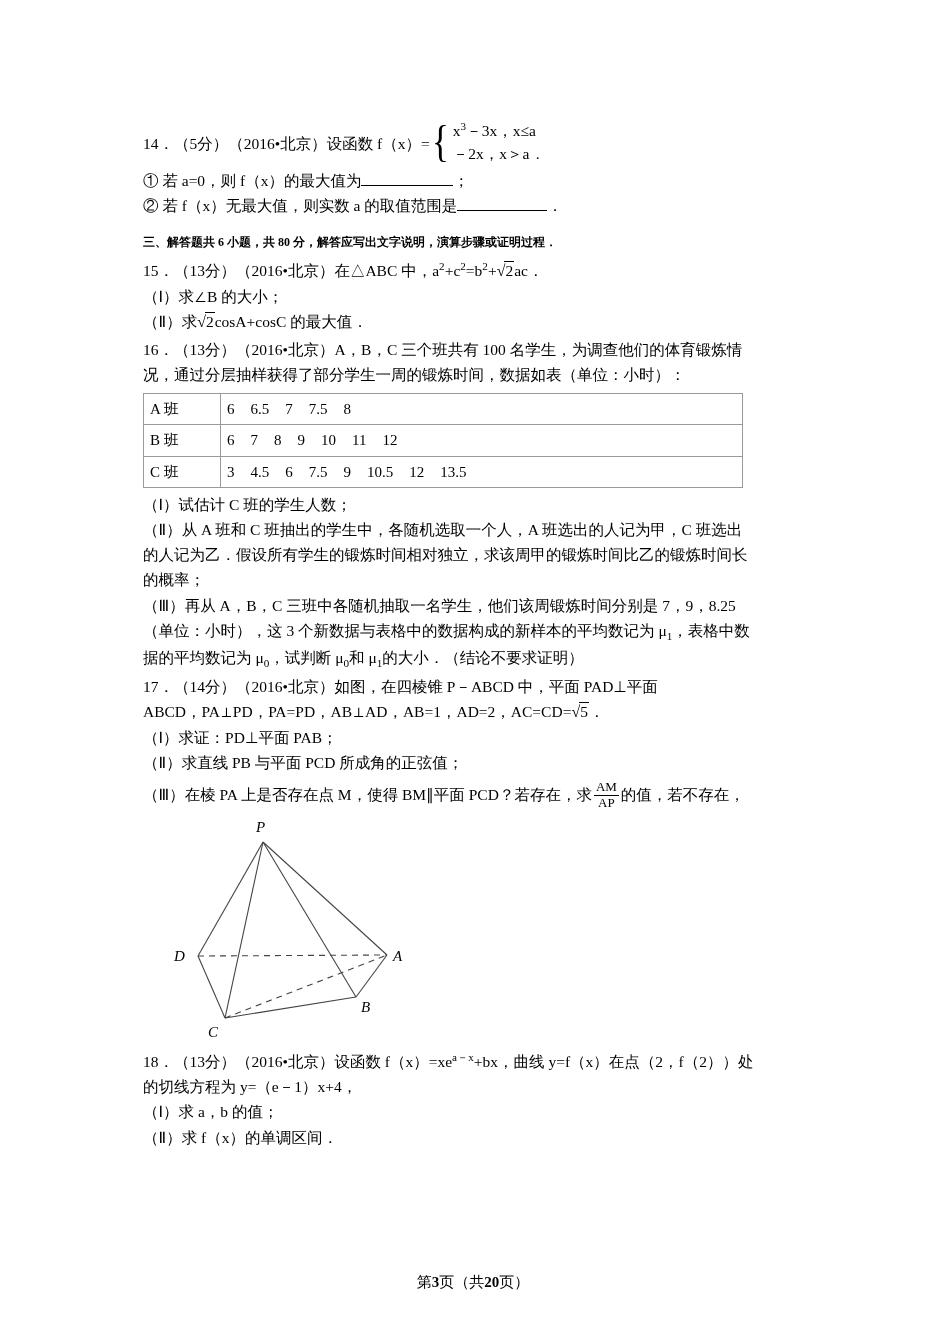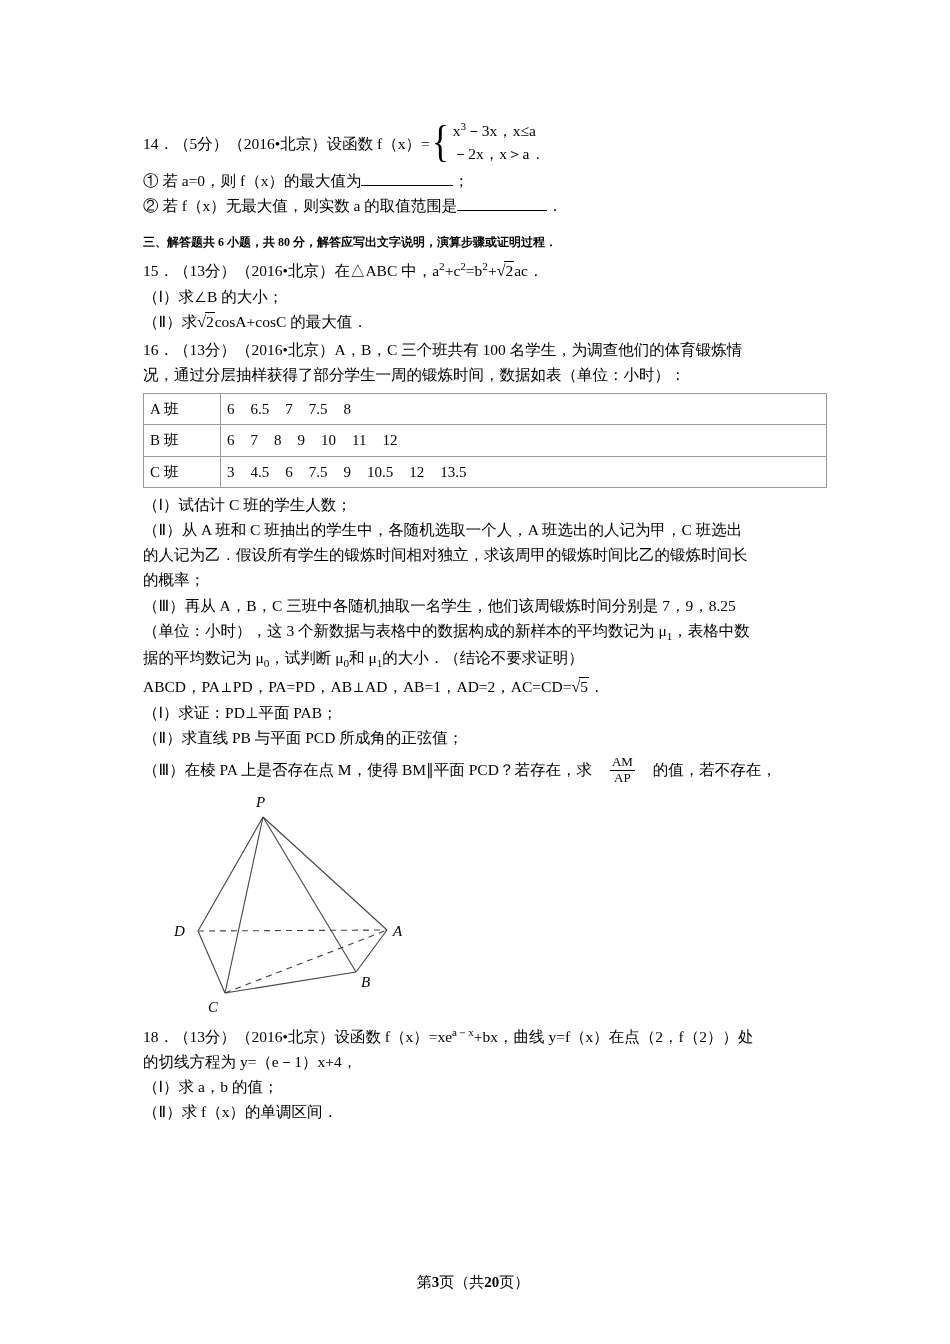--- a/index.html
+++ b/index.html
@@ -87,21 +87,21 @@
     font-size: 16px;
   }
   .sqrt .rad-body {
     border-top: 1px solid #000;
     padding: 0 1px 0 1px;
     margin-left: -1px;
   }
   
   table.data {
     border-collapse: collapse;
-    width: 684px;
+    width: 600px;
     margin: 6px 0 4px 0;
     font-size: 15px;
   }
   table.data td {
     border: 1px solid #9a9a9a;
     padding: 3px 6px;
     height: 20px;
     font-family: "Liberation Serif", serif;
   }
   table.data td.lbl {
@@ -113,21 +113,21 @@
   }
   
   .frac {
     display: inline-block;
     vertical-align: middle;
     text-align: center;
     font-size: 13px;
     line-height: 1.15;
     position: relative;
     top: -1px;
-    margin: 0 18px;
+    margin: 0 2px;
   }
   .frac .num {
     display: block;
     border-bottom: 1px solid #000;
     padding: 0 2px;
   }
   .frac .den {
     display: block;
     padding: 0 2px;
   }
@@ -230,20 +230,21 @@
       <div class="q-line">（Ⅲ）再从 A，B，C 三班中各随机抽取一名学生，他们该周锻炼时间分别是 7，9，8.25</div>
       <div class="q-line">
         <span>（单位：小时），这 3 个新数据与表格中的数据构成的新样本的平均数记为 μ</span><sub>1</sub><span>，表格中数</span>
       </div>
       <div class="q-line">
         <span>据的平均数记为 μ</span><sub>0</sub><span>，试判断 μ</span><sub>0</sub><span>和 μ</span><sub>1</sub><span>的大小．（结论不要求证明）</span>
       </div>
     </div>
 
     <div class="q">
+      <div class="q-line">17．（14分）（2016•北京）如图，在四棱锥 P－ABCD 中，平面 PAD⊥平面</div>
       <div class="q-line">
         <span>ABCD，PA⊥PD，PA=PD，AB⊥AD，AB=1，AD=2，AC=CD=</span><span class="sqrt"><span class="radic">√</span><span class="rad-body">5</span></span><span>．</span>
       </div>
       <div class="q-line">（Ⅰ）求证：PD⊥平面 PAB；</div>
       <div class="q-line">（Ⅱ）求直线 PB 与平面 PCD 所成角的正弦值；</div>
       <div class="q-line" style="margin-top:6px;">
         <span>（Ⅲ）在棱 PA 上是否存在点 M，使得 BM∥平面 PCD？若存在，求</span><span class="frac"><span class="num">AM</span><span class="den">AP</span></span><span>的值，若不存在，</span>
       </div>
 
       <div class="figure">

